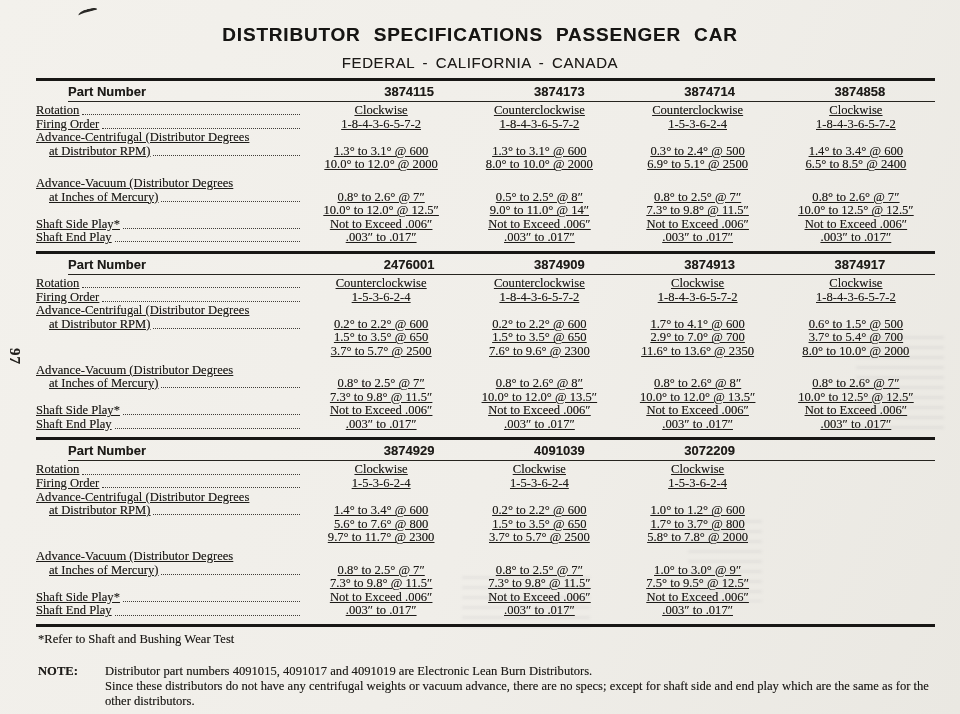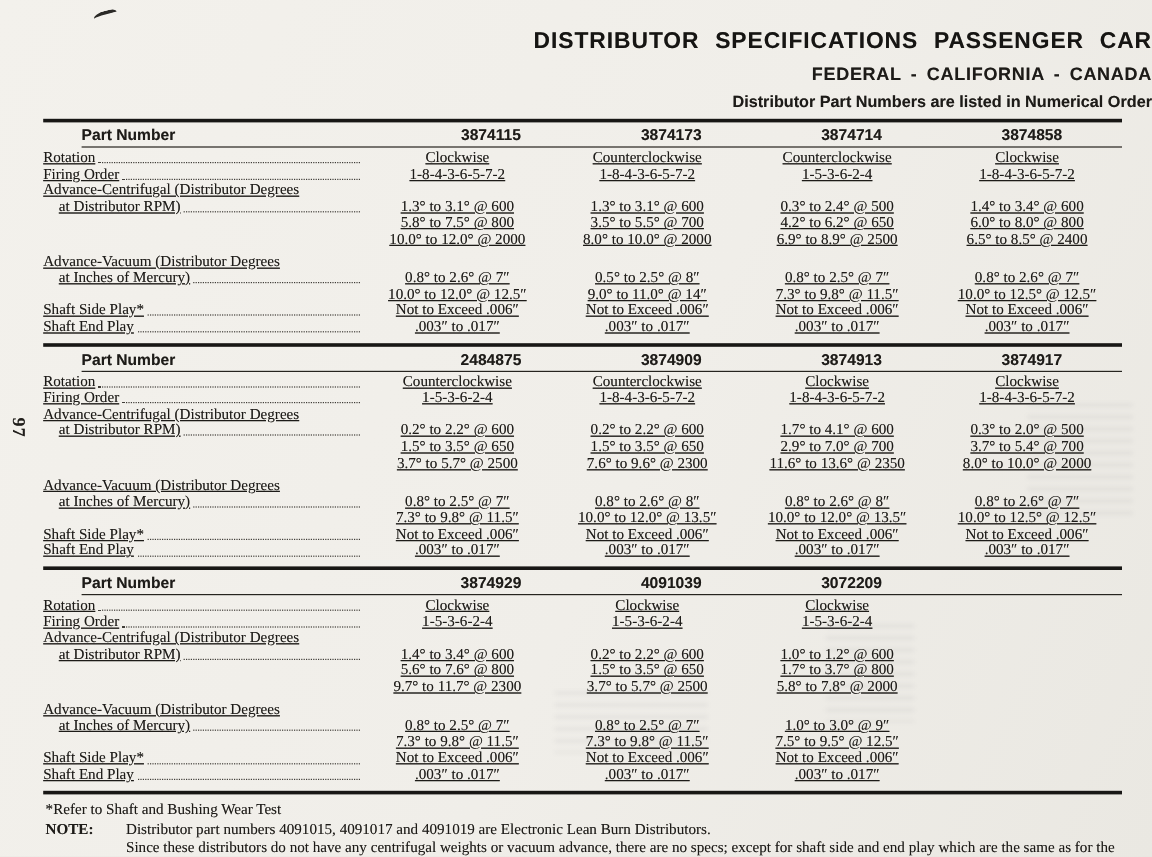--- a/index.html
+++ b/index.html
@@ -7,43 +7,43 @@
     width:960px;height:714px;overflow:hidden;
     background:#e8e6e0;
     font-family:"Liberation Serif","DejaVu Serif",serif;
     color:#1d1b18;
   }
   .page{
     position:relative;width:960px;height:714px;
     background:linear-gradient(115deg,#f3f1ec 0%,#f0eee9 55%,#eae8e2 100%);
   }
   
-  .hdr{ text-align:right; padding-top:24px; font-family:"Liberation Sans","DejaVu Sans",sans-serif; }
+  .hdr{ text-align:center; padding-top:24px; font-family:"Liberation Sans","DejaVu Sans",sans-serif; }
   .title{ font-size:19px; font-weight:bold; letter-spacing:.8px; word-spacing:7px; color:#161513;}
-  .subtitle{ font-size:15px; font-weight:bold; letter-spacing:.6px; word-spacing:3px; margin-top:8px;}
+  .subtitle{ font-size:15px; font-weight:normal; letter-spacing:.6px; word-spacing:3px; margin-top:8px;}
   .subheading{ font-size:13.5px; font-weight:bold; margin-top:6px;}
   
   .table-wrap{ margin:7px 25px 0 36px; }
   .section{ border-top:3px solid #181715; }
   .sec-footer-rule{ border-top:3px solid #181715; margin:0 25px 0 36px;}
   .sec-header{ display:flex; align-items:center; padding:3px 0 2px 0;
     border-bottom:1.6px solid #26241f;
     font-family:"Liberation Sans","DejaVu Sans",sans-serif; font-weight:bold; font-size:13px;margin-left:32px;}
   .sec-body{ padding:2px 0 6px 0; font-size:12.6px;text-decoration:underline; }
   .line{ display:flex; line-height:13.6px; min-height:13.6px;}
   .line.spacer{ height:5px; min-height:5px;}
   .label-col{ width:266px; flex:0 0 266px; }
   .label-cell{ width:266px; flex:0 0 266px; display:flex; align-items:flex-end; white-space:nowrap; }
   .label-cell.indent{ padding-left:13px; flex-basis:253px; width:253px;}
   .label-cell.leader::after{ content:""; flex:1; border-bottom:1.7px dotted #403d38; margin:0 2px 2.5px 3px;}
   .val-cell{ flex:1 1 0; text-align:center; white-space:nowrap;}
   .pn-cell{ flex:1 1 0; text-align:center; white-space:nowrap;}
   
   .notes{ margin:5px 25px 0 38px; font-size:12.6px; line-height:15px;}
-  .asterisk-note{ margin-bottom:2px;}
+  .asterisk-note{ margin-bottom:17px;}
   .note-row{ display:flex;}
   .note-label{ font-weight:bold; flex:0 0 67px; font-family:"Liberation Serif","DejaVu Serif",serif;}
   .note-content{ flex:1; max-width:838px;}
   
   .page-number{
     position:absolute; left:6px; top:348px;
     font-weight:bold; font-size:15px; letter-spacing:1px;
     transform:rotate(90deg); transform-origin:center;
     color:#201e1b;
   }
@@ -64,21 +64,20 @@
 <body>
 
 <div class="page">
 
   <div class="pen-mark"></div>
   <div class="page-number">97</div>
 
   <div class="hdr">
     <div class="title">DISTRIBUTOR SPECIFICATIONS PASSENGER CAR</div>
     <div class="subtitle">FEDERAL - CALIFORNIA - CANADA</div>
-    <div class="subheading">Distributor Part Numbers are listed in Numerical Order</div>
   </div>
 
   <div class="table-wrap">
     <div class="section">
         <div class="sec-header">
           <div class="label-col">Part Number</div>
           <div class="pn-cell">3874115</div>
           <div class="pn-cell">3874173</div>
           <div class="pn-cell">3874714</div>
           <div class="pn-cell">3874858</div>
@@ -107,30 +106,23 @@
           </div>
           <div class="line">
             <div class="label-cell indent leader">at Distributor RPM)</div>
             <div class="val-cell">1.3° to 3.1° @ 600</div>
             <div class="val-cell">1.3° to 3.1° @ 600</div>
             <div class="val-cell">0.3° to 2.4° @ 500</div>
             <div class="val-cell">1.4° to 3.4° @ 600</div>
           </div>
           <div class="line">
             <div class="label-cell"></div>
-            <div class="val-cell">5.8° to 7.5° @ 800</div>
-            <div class="val-cell">3.5° to 5.5° @ 700</div>
-            <div class="val-cell">4.2° to 6.2° @ 650</div>
-            <div class="val-cell">6.0° to 8.0° @ 800</div>
-          </div>
-          <div class="line">
-            <div class="label-cell"></div>
             <div class="val-cell">10.0° to 12.0° @ 2000</div>
             <div class="val-cell">8.0° to 10.0° @ 2000</div>
-            <div class="val-cell">6.9° to 8.9° @ 2500</div>
+            <div class="val-cell">6.9° to 5.1° @ 2500</div>
             <div class="val-cell">6.5° to 8.5° @ 2400</div>
           </div>
           <div class="line spacer"></div>
           <div class="line">
             <div class="label-cell">Advance-Vacuum (Distributor Degrees</div>
             <div class="val-cell"></div>
             <div class="val-cell"></div>
             <div class="val-cell"></div>
             <div class="val-cell"></div>
           </div>
@@ -160,21 +152,21 @@
             <div class="val-cell">.003″ to .017″</div>
             <div class="val-cell">.003″ to .017″</div>
             <div class="val-cell">.003″ to .017″</div>
             <div class="val-cell">.003″ to .017″</div>
           </div>
         </div>
       </div>
     <div class="section">
         <div class="sec-header">
           <div class="label-col">Part Number</div>
-          <div class="pn-cell">2484875</div>
+          <div class="pn-cell">2476001</div>
           <div class="pn-cell">3874909</div>
           <div class="pn-cell">3874913</div>
           <div class="pn-cell">3874917</div>
         </div>
         <div class="sec-body">
           <div class="line">
             <div class="label-cell leader">Rotation</div>
             <div class="val-cell">Counterclockwise</div>
             <div class="val-cell">Counterclockwise</div>
             <div class="val-cell">Clockwise</div>
@@ -192,21 +184,21 @@
             <div class="val-cell"></div>
             <div class="val-cell"></div>
             <div class="val-cell"></div>
             <div class="val-cell"></div>
           </div>
           <div class="line">
             <div class="label-cell indent leader">at Distributor RPM)</div>
             <div class="val-cell">0.2° to 2.2° @ 600</div>
             <div class="val-cell">0.2° to 2.2° @ 600</div>
             <div class="val-cell">1.7° to 4.1° @ 600</div>
-            <div class="val-cell">0.3° to 2.0° @ 500</div>
+            <div class="val-cell">0.6° to 1.5° @ 500</div>
           </div>
           <div class="line">
             <div class="label-cell"></div>
             <div class="val-cell">1.5° to 3.5° @ 650</div>
             <div class="val-cell">1.5° to 3.5° @ 650</div>
             <div class="val-cell">2.9° to 7.0° @ 700</div>
             <div class="val-cell">3.7° to 5.4° @ 700</div>
           </div>
           <div class="line">
             <div class="label-cell"></div>

